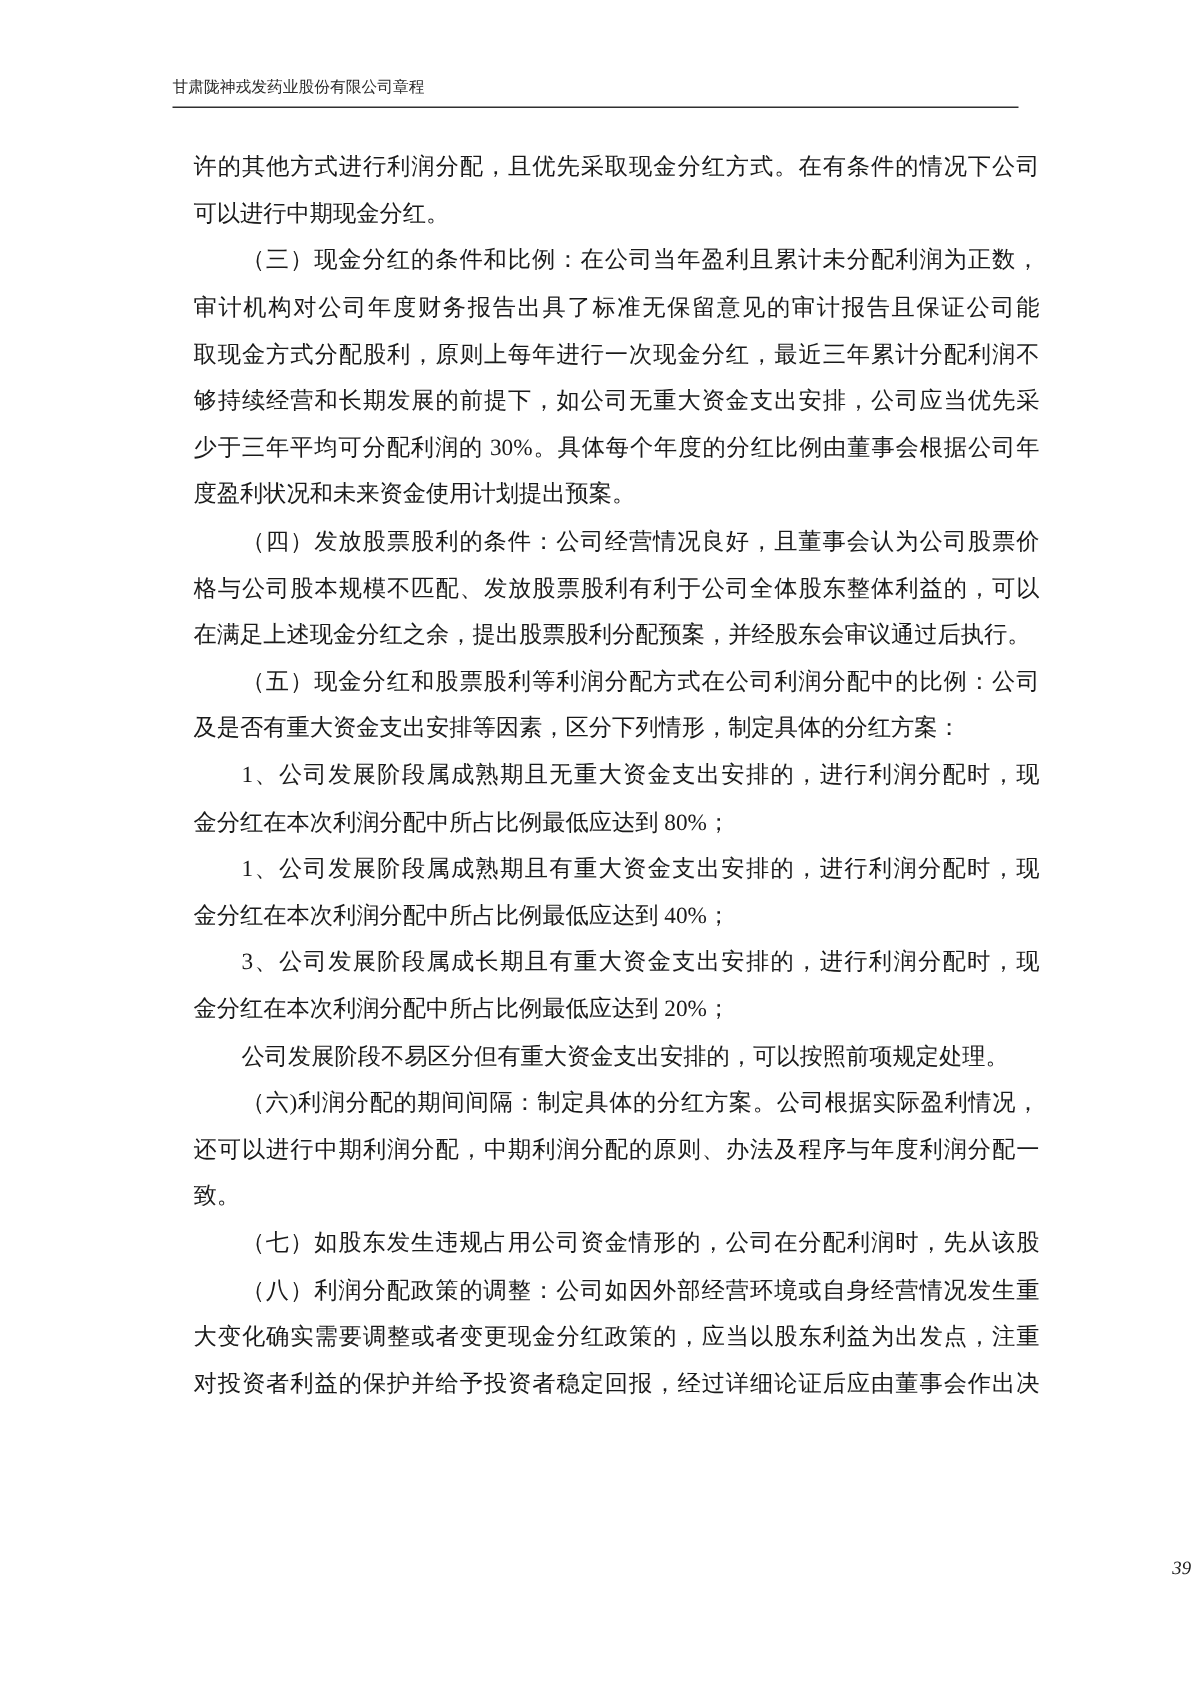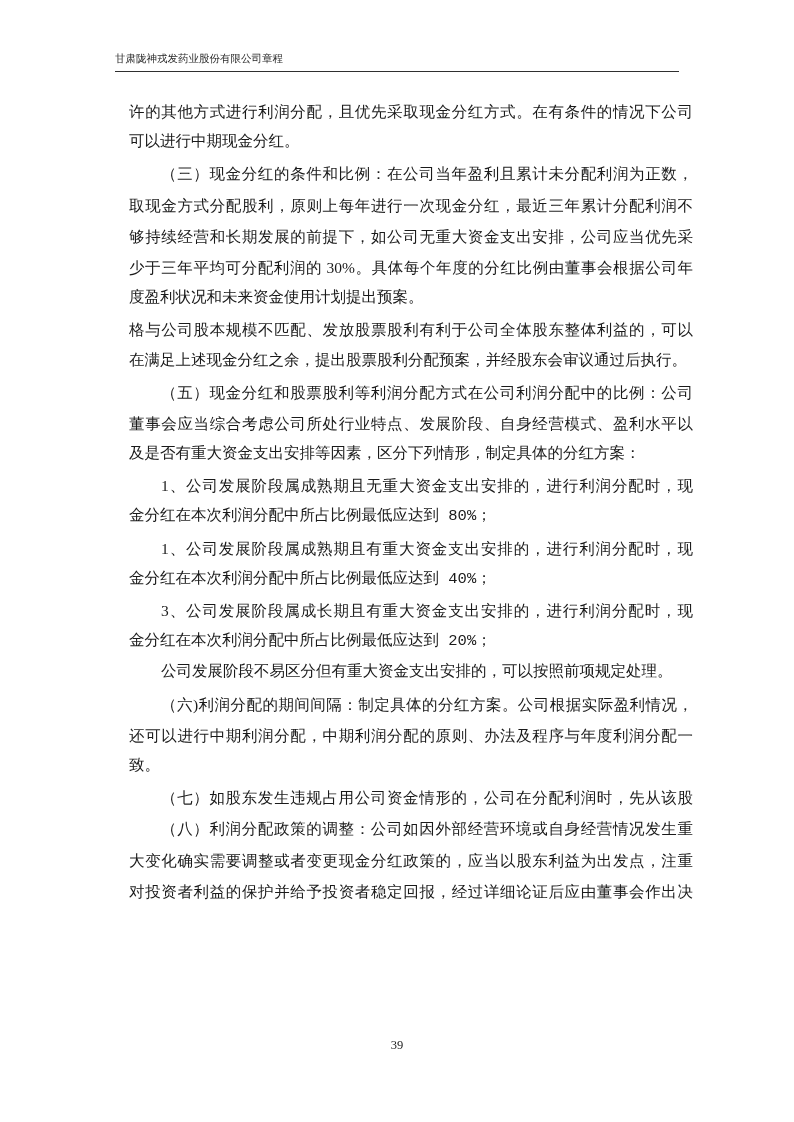--- a/index.html
+++ b/index.html
@@ -45,57 +45,58 @@
   }
   .line {
     height: 31.2px;
     overflow: hidden;
     text-align: justify;
     text-align-last: justify;
     text-justify: inter-ideograph;
   }
   .line.end {
     text-align-last: left;
-    font-family: Liberation Mono, monospace;
   }
   .line.indent {
     text-indent: 32px;
   }
   .footer-num {
     position: absolute;
     left: 0;
     top: 1038px;
     width: 794px;
-    text-align: center;
+    text-align: right;
     font-size: 12.5px;
     color: #1a1a1a;
+    font-style: italic;
   }
 </style>
 </head>
 <body>
 
 <div class="page">
 
   <div class="header">
     <div class="header-title">甘肃陇神戎发药业股份有限公司章程</div>
     <div class="header-rule"></div>
   </div>
 
   <div class="doc-body">
       <div class="line">许的其他方式进行利润分配，且优先采取现金分红方式。在有条件的情况下公司</div>
       <div class="line end">可以进行中期现金分红。</div>
       <div class="line indent">（三）现金分红的条件和比例：在公司当年盈利且累计未分配利润为正数，</div>
+      <div class="line">审计机构对公司年度财务报告出具了标准无保留意见的审计报告且保证公司能</div>
       <div class="line">取现金方式分配股利，原则上每年进行一次现金分红，最近三年累计分配利润不</div>
       <div class="line">够持续经营和长期发展的前提下，如公司无重大资金支出安排，公司应当优先采</div>
       <div class="line">少于三年平均可分配利润的 30%。具体每个年度的分红比例由董事会根据公司年</div>
       <div class="line end">度盈利状况和未来资金使用计划提出预案。</div>
+      <div class="line indent">（四）发放股票股利的条件：公司经营情况良好，且董事会认为公司股票价</div>
       <div class="line">格与公司股本规模不匹配、发放股票股利有利于公司全体股东整体利益的，可以</div>
       <div class="line end">在满足上述现金分红之余，提出股票股利分配预案，并经股东会审议通过后执行。</div>
       <div class="line indent">（五）现金分红和股票股利等利润分配方式在公司利润分配中的比例：公司</div>
-      <div class="line">董事会应当综合考虑公司所处行业特点、发展阶段、自身经营模式、盈利水平以</div>
       <div class="line end">及是否有重大资金支出安排等因素，区分下列情形，制定具体的分红方案：</div>
       <div class="line indent">1、公司发展阶段属成熟期且无重大资金支出安排的，进行利润分配时，现</div>
       <div class="line end">金分红在本次利润分配中所占比例最低应达到 80%；</div>
       <div class="line indent">1、公司发展阶段属成熟期且有重大资金支出安排的，进行利润分配时，现</div>
       <div class="line end">金分红在本次利润分配中所占比例最低应达到 40%；</div>
       <div class="line indent">3、公司发展阶段属成长期且有重大资金支出安排的，进行利润分配时，现</div>
       <div class="line end">金分红在本次利润分配中所占比例最低应达到 20%；</div>
       <div class="line indent end">公司发展阶段不易区分但有重大资金支出安排的，可以按照前项规定处理。</div>
       <div class="line indent">（六)利润分配的期间间隔：制定具体的分红方案。公司根据实际盈利情况，</div>
       <div class="line">还可以进行中期利润分配，中期利润分配的原则、办法及程序与年度利润分配一</div>

